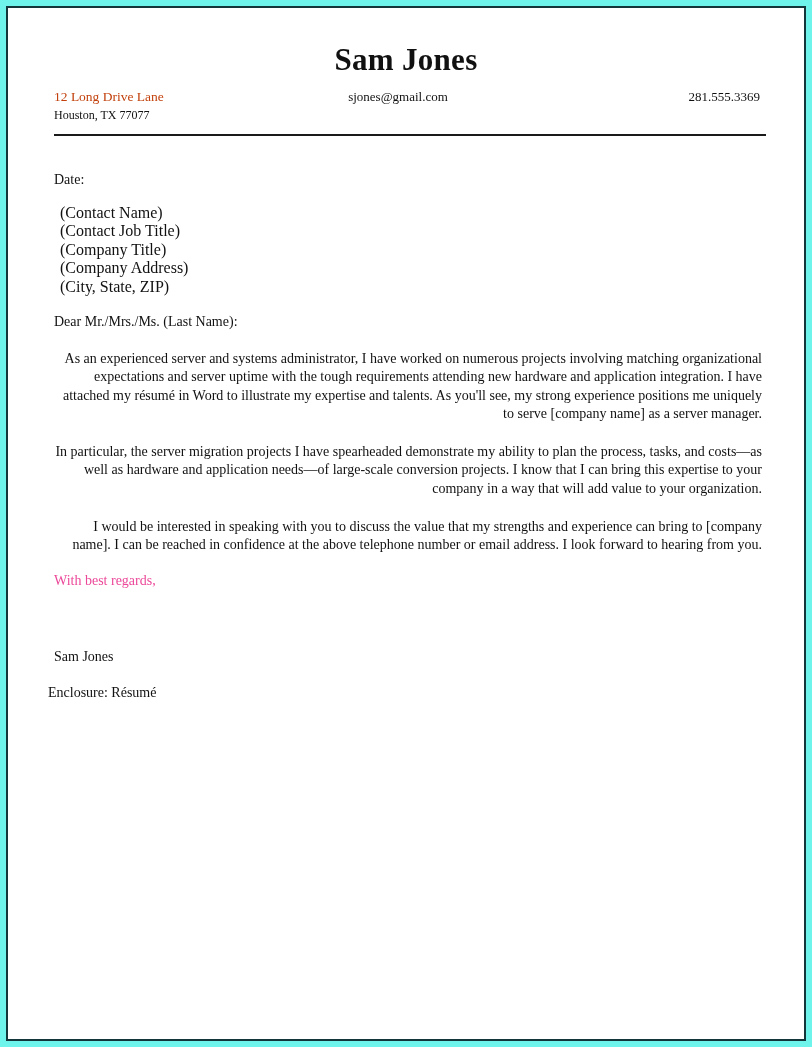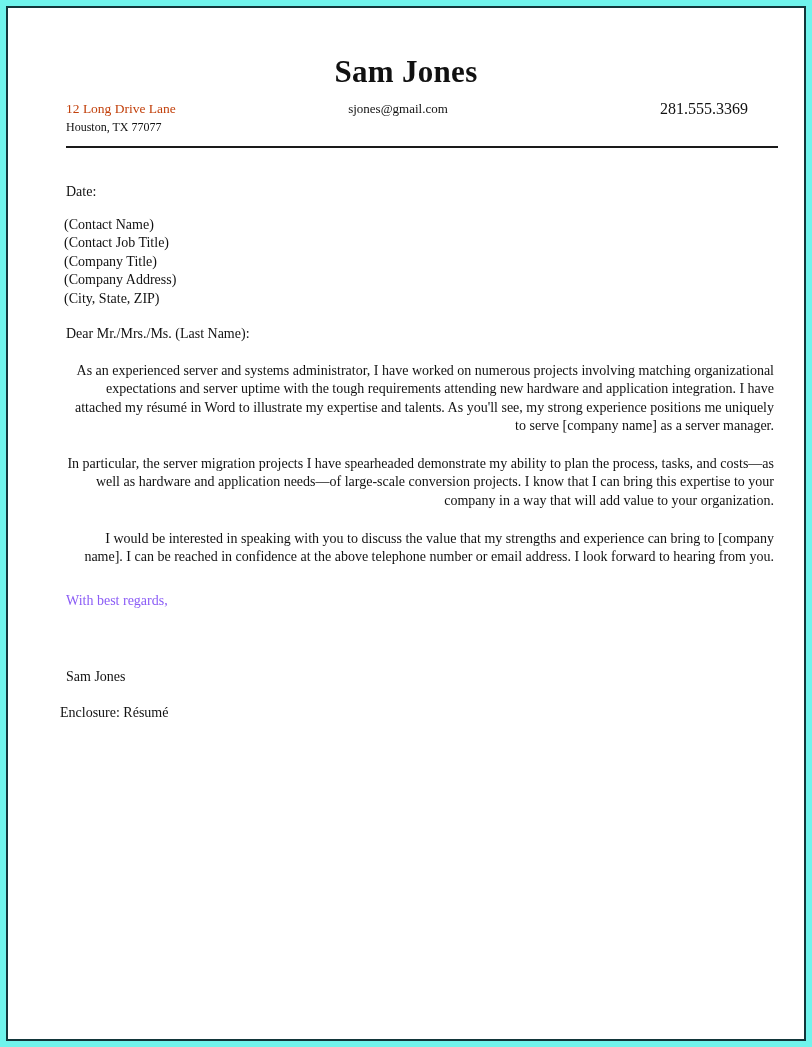--- a/index.html
+++ b/index.html
@@ -26,21 +26,21 @@
     border: 2px solid #12363a;
     background: #ffffff;
   }
 
   .page-sheet {
     position: relative;
     width: 100%;
     height: 100%;
     background: #ffffff;
     box-sizing: border-box;
-    padding: 12px;
+    padding: 0;
   }
 
   
   .letterhead {
     padding: 36px 40px 0 40px;
   }
 
   .lh-name {
     text-align: center;
     font-size: 31px;
@@ -76,21 +76,21 @@
     top: 0;
     text-align: center;
     font-size: 13px;
     color: #111111;
   }
 
   .lh-phone {
     position: absolute;
     right: 4px;
     top: 0;
-    font-size: 16px;
+    font-size: 13px;
     color: #111111;
     white-space: nowrap;
   }
 
   .lh-address-line2 {
     position: absolute;
     left: 6px;
     top: 19px;
     font-size: 12px;
     line-height: 19px;
@@ -117,22 +117,22 @@
   .date-line {
     margin-top: 34px;
     margin-left: 6px;
     font-size: 14px;
     line-height: 19px;
     color: #111111;
   }
 
   .recipient-block {
     margin-top: 15px;
-    margin-left: 4px;
-    font-size: 14px;
+    margin-left: 12px;
+    font-size: 16px;
     line-height: 18.6px;
     color: #111111;
   }
   .recipient-block div { white-space: nowrap; }
 
   .salutation {
     margin-top: 15px;
     margin-left: 6px;
     font-size: 14px;
     line-height: 19px;
@@ -143,25 +143,25 @@
     margin: 0 0 0 6px;
     margin-top: 19px;
     width: 708px;
     font-size: 14px;
     line-height: 18.6px;
     color: #111111;
     text-align: right;
   }
 
   .closing {
-    margin-top: 24px;
-    margin-left: 6px;
-    font-size: 14px;
-    line-height: 19px;
-    color: #8b5cf6;
+    margin-top: 16px;
+    margin-left: 6px;
+    font-size: 14px;
+    line-height: 19px;
+    color: #ec4899;
   }
 
   .signature-name {
     margin-top: 57px;
     margin-left: 6px;
     font-size: 14px;
     line-height: 19px;
     color: #111111;
   }
 

